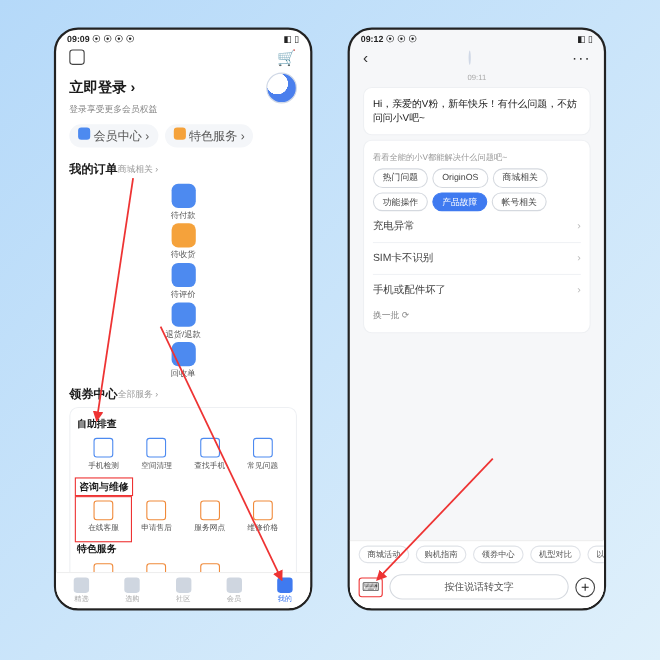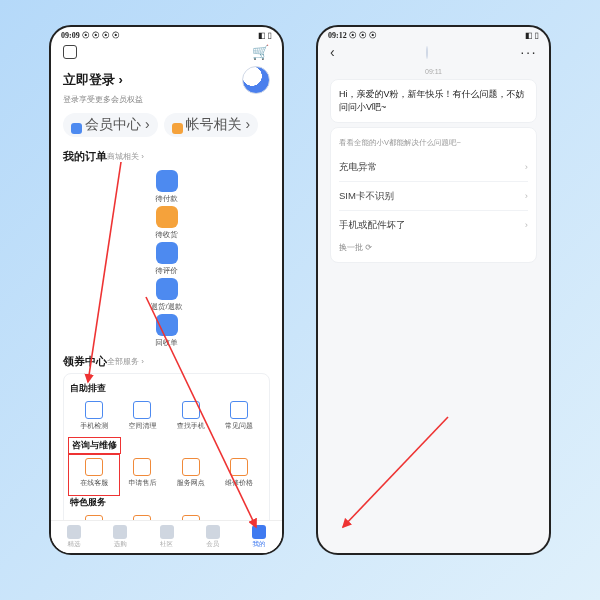--- a/index.html
+++ b/index.html
@@ -9,30 +9,30 @@
     font-family: -apple-system, "PingFang SC", "Helvetica Neue", Arial, sans-serif;
     display: flex; justify-content: center; align-items: flex-start;
     padding-top: 25px; gap: 32px; color: #1a1a1a;
     position: relative;
   }
   .phone {
     width: 235px; height: 530px; background: #fff;
     border: 2px solid #222; border-radius: 22px;
     overflow: hidden; position: relative; font-size: 10px;
   }
-  .status { display:flex; justify-content:space-between; padding:4px 10px 0; font-size:8px; color:#222;font-family:Liberation Serif, serif;}
+  .status { display:flex; justify-content:space-between; padding:4px 10px 0; font-size:8px; color:#222;}
   .p1-head { display:flex; justify-content:space-between; align-items:center; padding:4px 12px;}
   .gear { width:14px;height:14px;border:1.5px solid #444;border-radius:3px;display:inline-block;}
   .cart { font-size:14px; color:#333;}
   .login-row{display:flex;justify-content:space-between;align-items:center;padding:2px 12px 0;}
   .login-t{font-size:13px;font-weight:700;}
   .login-s{font-size:8px;color:#888;padding:0 12px 4px;}
   .avatar{width:28px;height:28px;border-radius:50%;background:radial-gradient(circle at 35% 35%, #fff 0 40%, #4a7fed 41% 100%);border:1px solid #d0d8e6;}
   .pills{display:flex;gap:6px;padding:4px 12px 6px;}
-  .pill{background:#f4f6f9;border-radius:12px;padding:3px 8px;font-size:14px;color:#555;display:flex;align-items:flex-end;gap:3px;}
+  .pill{background:#f4f6f9;border-radius:12px;padding:3px 8px;font-size:11px;color:#555;display:flex;align-items:flex-start;gap:3px;}
   .pill .b{width:11px;height:11px;border-radius:3px;display:inline-block;}
   .sect{padding:0 12px;}
   .sh{display:flex;align-items:center;margin-top:6px;}
   .sh b{font-size:11px;}
   .sh span{font-size:8px;color:#999;}
   .orow{display:flex;justify-content:flex-start;margin:6px 0 4px;gap:2px;flex-direction:column;}
   .oit{flex:1;text-align:center;}
   .oic{width:22px;height:22px;margin:0 auto 2px;border-radius:6px;}
   .olab{font-size:7.5px;color:#555;}
   .card{background:#fff;border:1px solid #eef0f3;border-radius:8px;padding:6px 6px 2px;margin-top:4px;}
@@ -91,21 +91,21 @@
     <span class="avatar"></span>
   </div>
   <div class="login-s">登录享受更多会员权益</div>
   <div class="pills">
     <span class="pill">
         <span class="b" style="background:#4d8af0"></span>
         <span>会员中心 ›</span>
       </span>
     <span class="pill">
         <span class="b" style="background:#f5a23b"></span>
-        <span>帐号相关 ›</span>
+        <span>特色服务 ›</span>
       </span>
   </div>
 
   <div class="sect">
     <div class="sh">
         <b>我的订单</b>
         <span>商城相关 ›</span>
       </div>
     <div class="orow" id="orow">
         <div class="oit">
@@ -245,37 +245,59 @@
   </div>
   <div class="p2-top">
     <span class="back">‹</span>
     <span class="avwrap"><span class="avatar"></span></span>
     <span class="dots">···</span>
   </div>
   <div class="ts">09:11</div>
   <div class="bubble"><span>Hi，亲爱的V粉，新年快乐！有什么问题，不妨问问小V吧~</span></div>
   <div class="bubble">
     <div class="hint">看看全能的小V都能解决什么问题吧~</div>
+    <div class="tags" id="tags">
+        <span class="tag ">热门问题</span>
+        <span class="tag ">OriginOS</span>
+        <span class="tag ">商城相关</span>
+        <span class="tag ">功能操作</span>
+        <span class="tag act">产品故障</span>
+        <span class="tag ">帐号相关</span>
+      </div>
     <div id="faq">
         <div class="listitem">
           <span>充电异常</span>
           <span style="color:#bbb">›</span>
         </div>
         <div class="listitem">
           <span>SIM卡不识别</span>
           <span style="color:#bbb">›</span>
         </div>
         <div class="listitem">
           <span>手机或配件坏了</span>
           <span style="color:#bbb">›</span>
         </div>
       </div>
     <span class="more">换一批 ⟳</span>
   </div>
 
+  <div style="position:absolute;bottom:0;left:0;right:0;background:#fff;">
+    <div class="btabs" id="btabs">
+        <span class="btab">商城活动</span>
+        <span class="btab">购机指南</span>
+        <span class="btab">领券中心</span>
+        <span class="btab">机型对比</span>
+        <span class="btab">以</span>
+      </div>
+    <div class="inputbar">
+      <span class="kbd">⌨</span>
+      <span class="voice">按住说话转文字</span>
+      <span class="plus">+</span>
+    </div>
+  </div>
 
   <svg class="anno" width="235" height="530">
     <defs>
         <marker id="ah2" markerWidth="6" markerHeight="6" refX="5" refY="3" orient="auto">
           <path d="M0,0 L6,3 L0,6 Z" fill="#e33"></path>
         </marker>
       </defs>
     <line x1="130" y1="390" x2="25" y2="500" stroke="#e33" stroke-width="1.6" marker-end="url(#ah2)"></line>
   </svg>
 </div>

